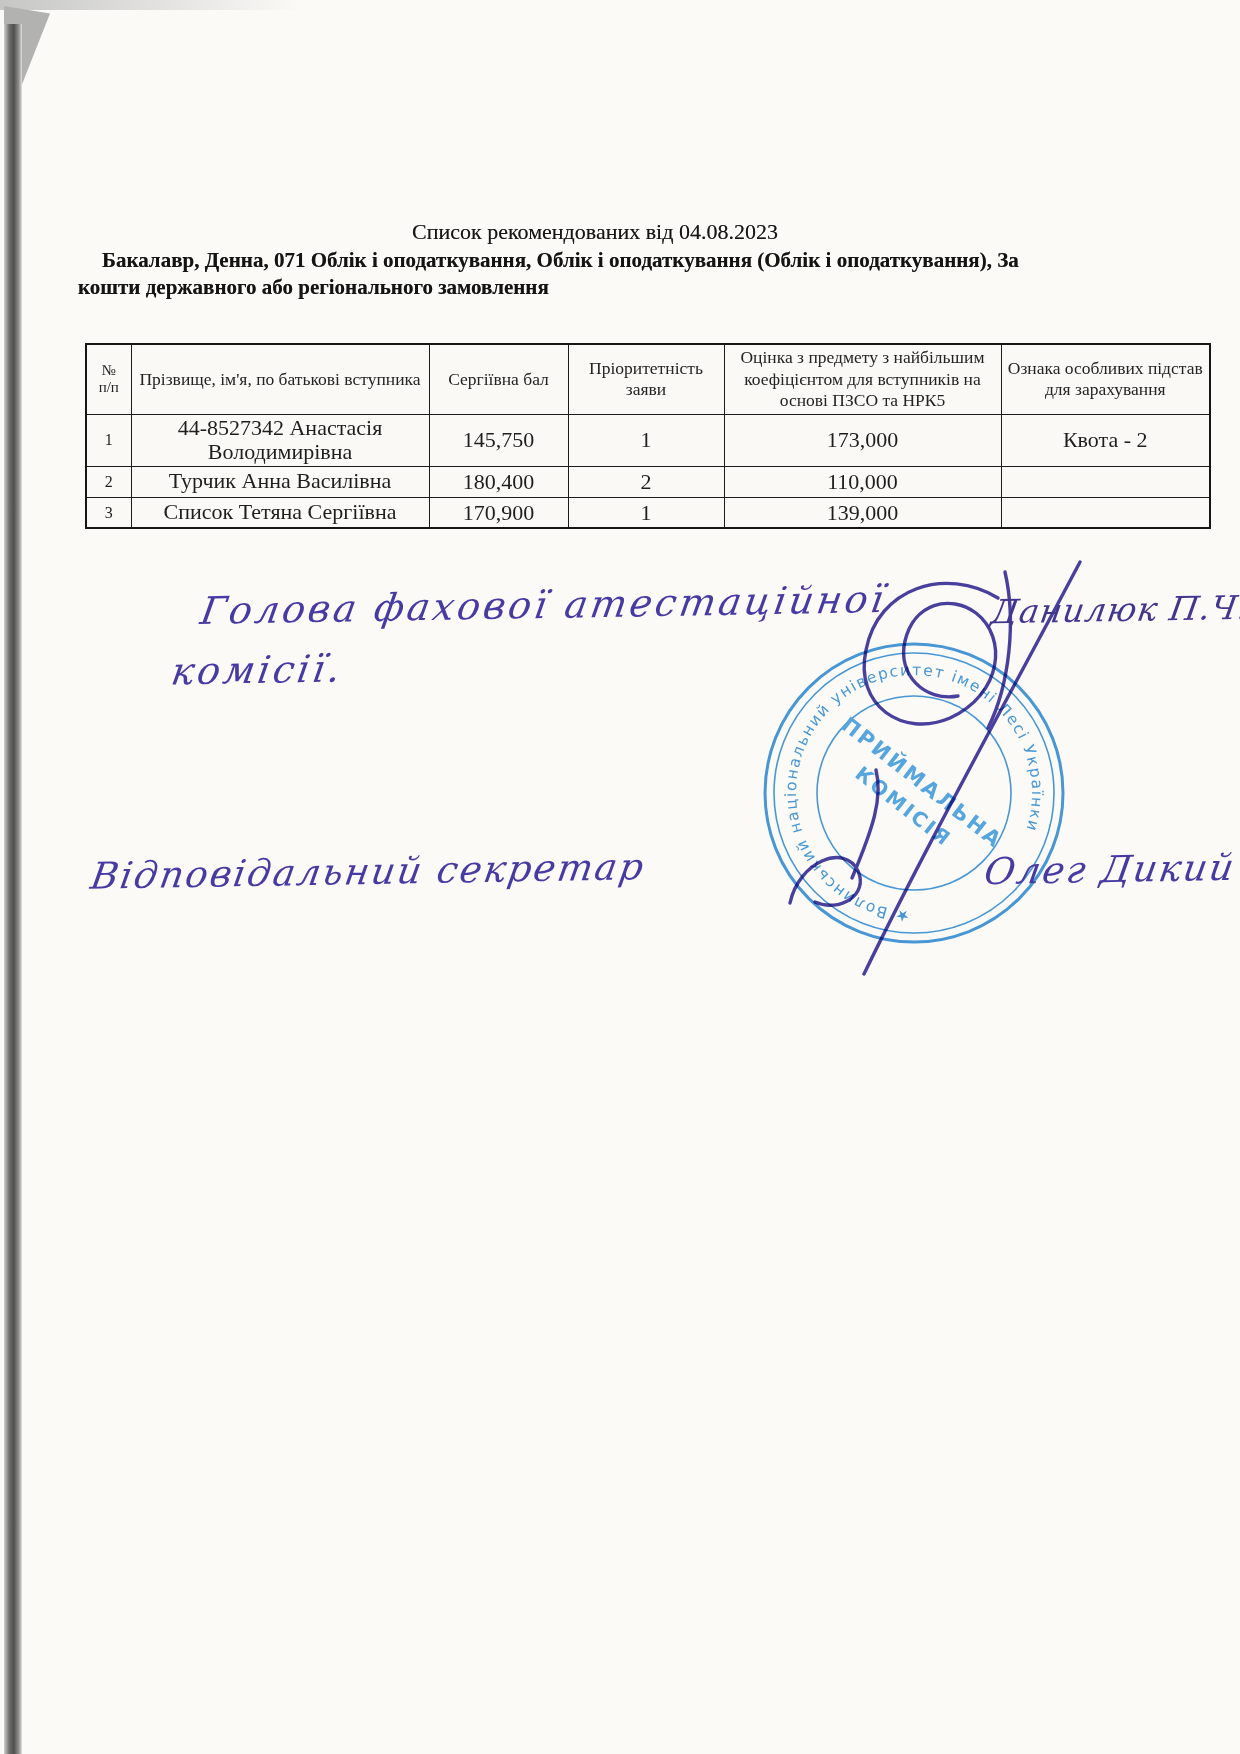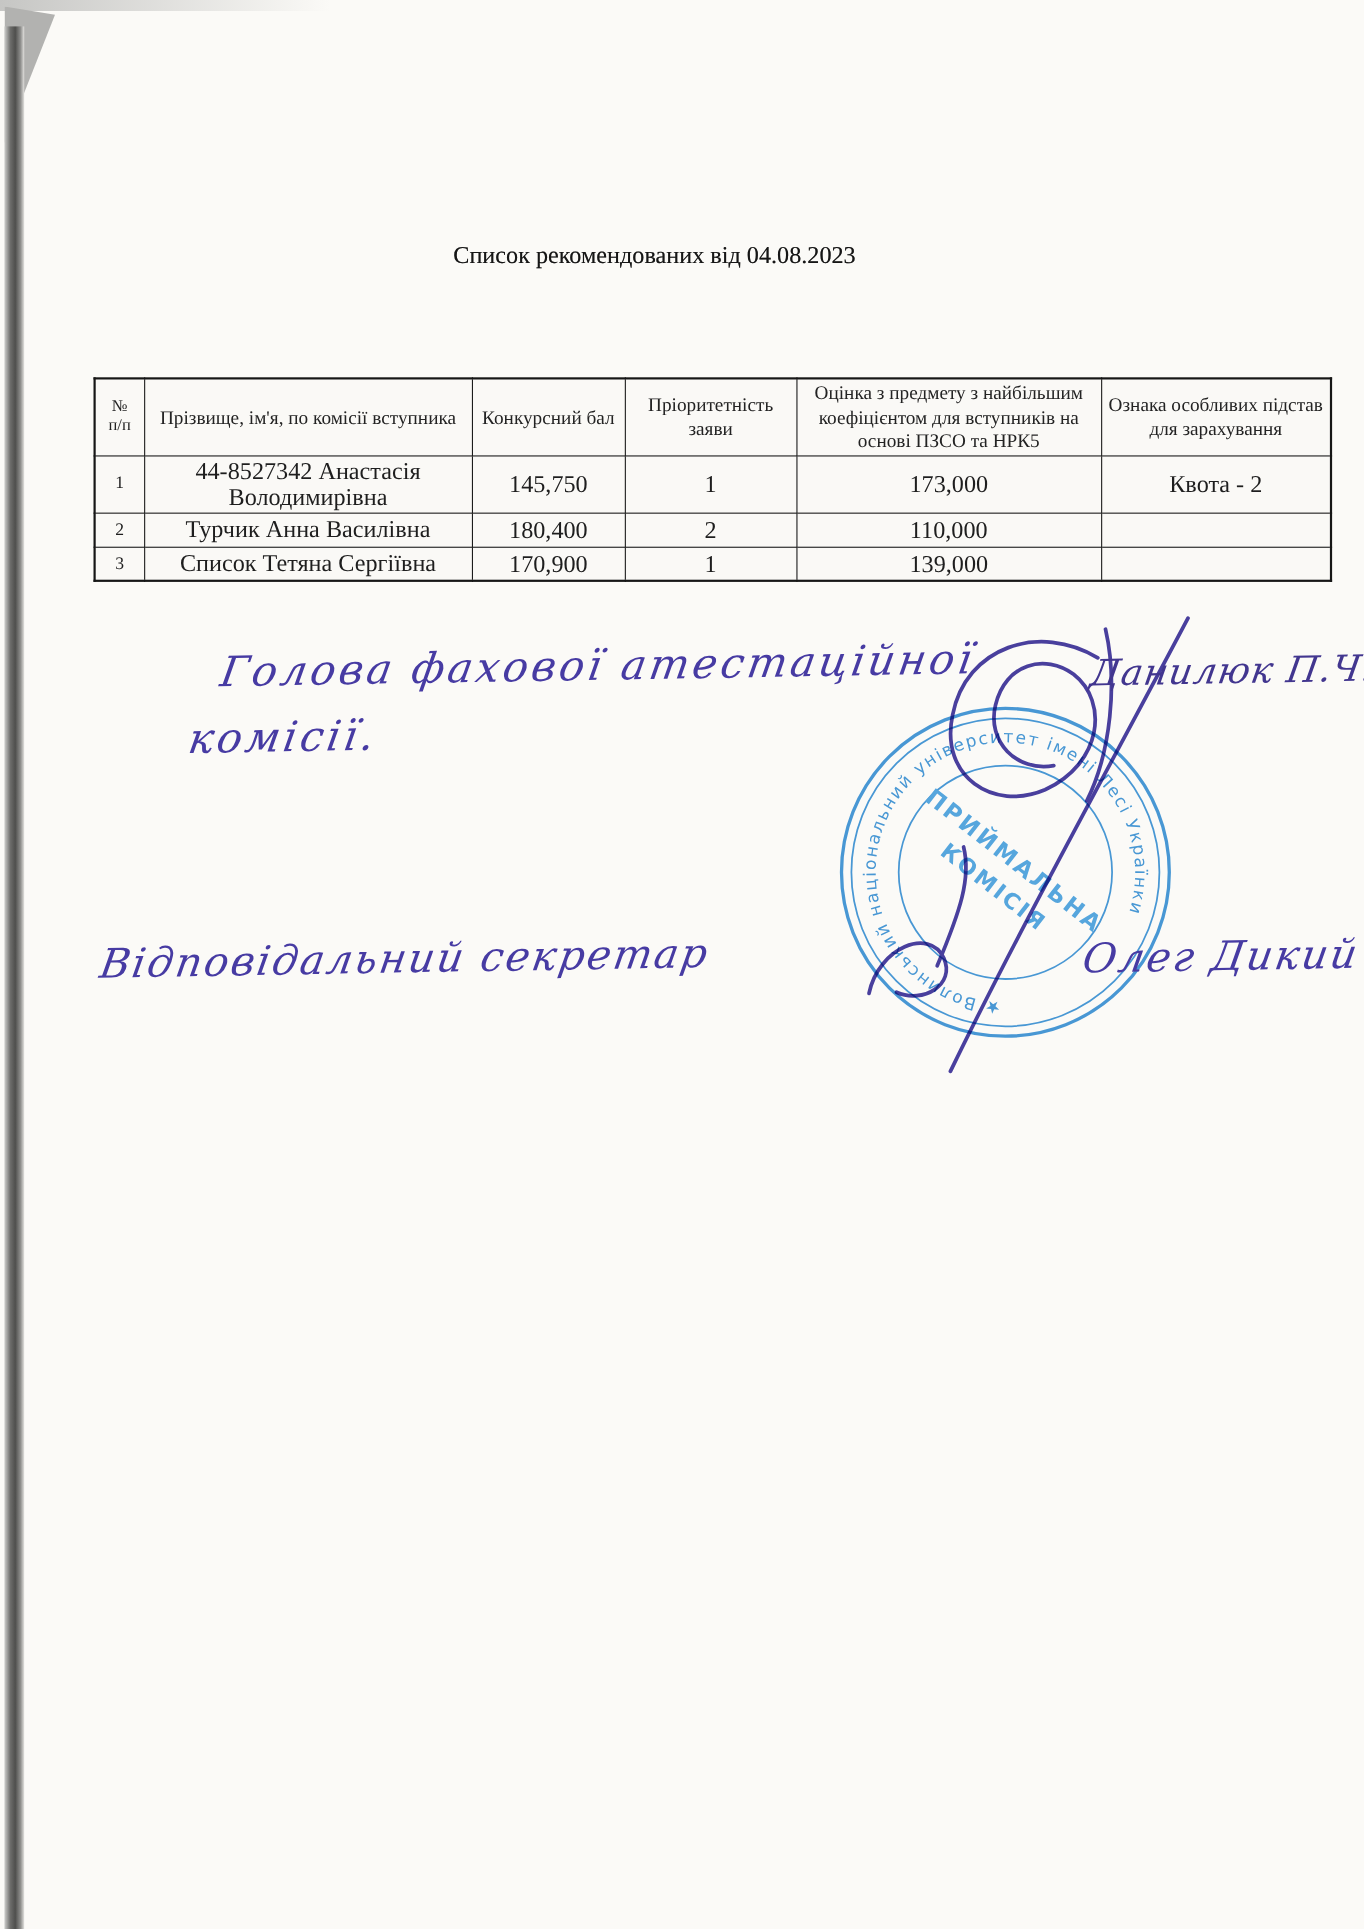--- a/index.html
+++ b/index.html
@@ -76,38 +76,42 @@
 </head>
 <body>
 
 <div class="page">
 
   <div class="scan-top-strip"></div>
   <div class="scan-corner"></div>
   <div class="scan-left-edge"></div>
 
   <div class="doc-title">Список рекомендованих від 04.08.2023</div>
+  <div class="doc-subtitle">
+    <span class="l1">Бакалавр, Денна, 071 Облік і оподаткування, Облік і оподаткування (Облік і оподаткування), За</span>
+    <span class="l2">кошти державного або регіонального замовлення</span>
+  </div>
 
   <table class="doc-table">
     <colgroup>
       <col style="width:45px">
         <col style="width:298px">
         <col style="width:139px">
       <col style="width:156px">
         <col style="width:277px">
         <col style="width:209px">
     </colgroup>
     <tbody>
       <tr class="hdr">
         <td class="no-stack">
           <span>№</span>
           <span>п/п</span>
         </td>
-        <td>Прізвище, ім'я, по комісії вступника</td>
-        <td>Конкурсний бал</td>
+        <td>Прізвище, ім'я, по батькові вступника</td>
+        <td>Сергіївна бал</td>
         <td>Пріоритетність заяви</td>
         <td>Оцінка з предмету з найбільшим коефіцієнтом для вступників на основі ПЗСО та НРК5</td>
         <td>Ознака особливих підстав для зарахування</td>
       </tr>
       <tr class="r1">
         <td class="c-num">1</td>
         <td class="c-name">44-8527342 Анастасія Володимирівна</td>
         <td>145,750</td>
         <td>1</td>
         <td>173,000</td>

